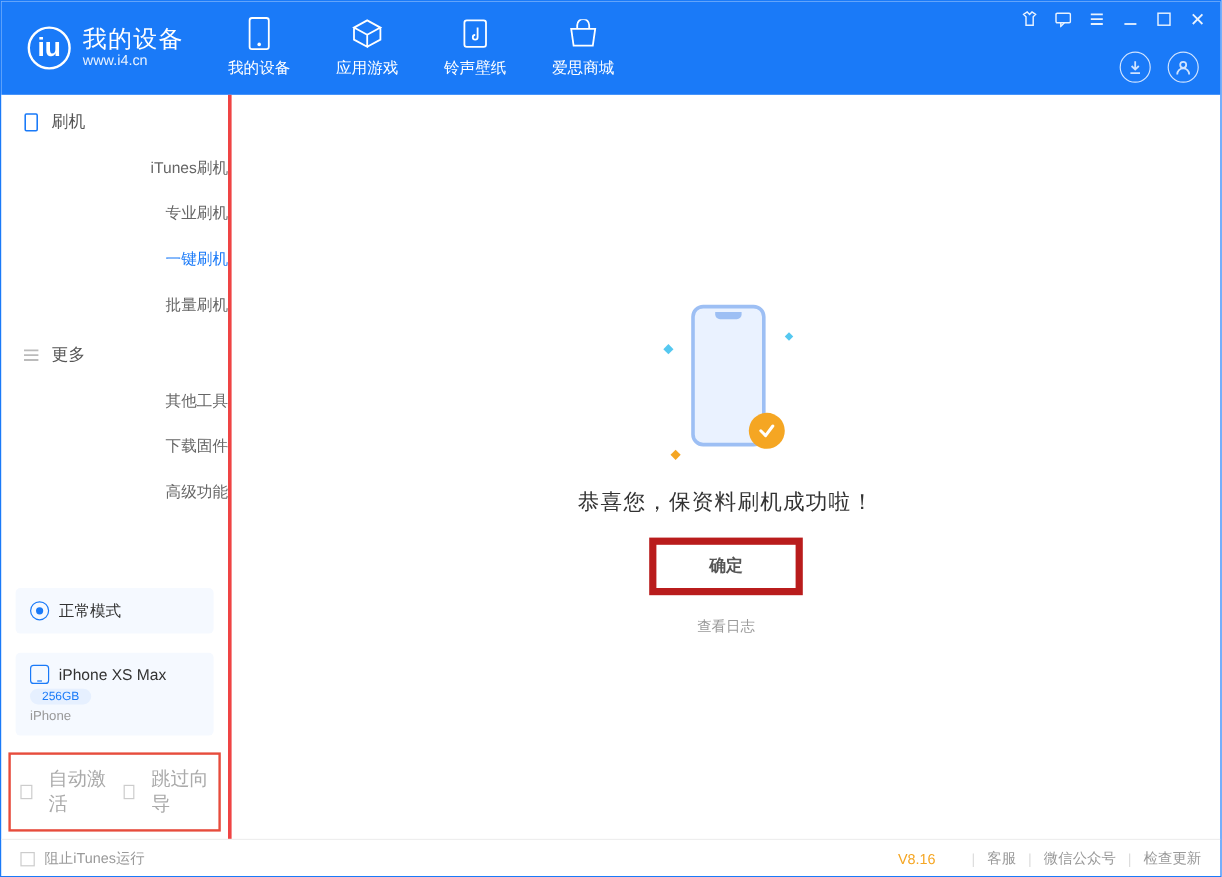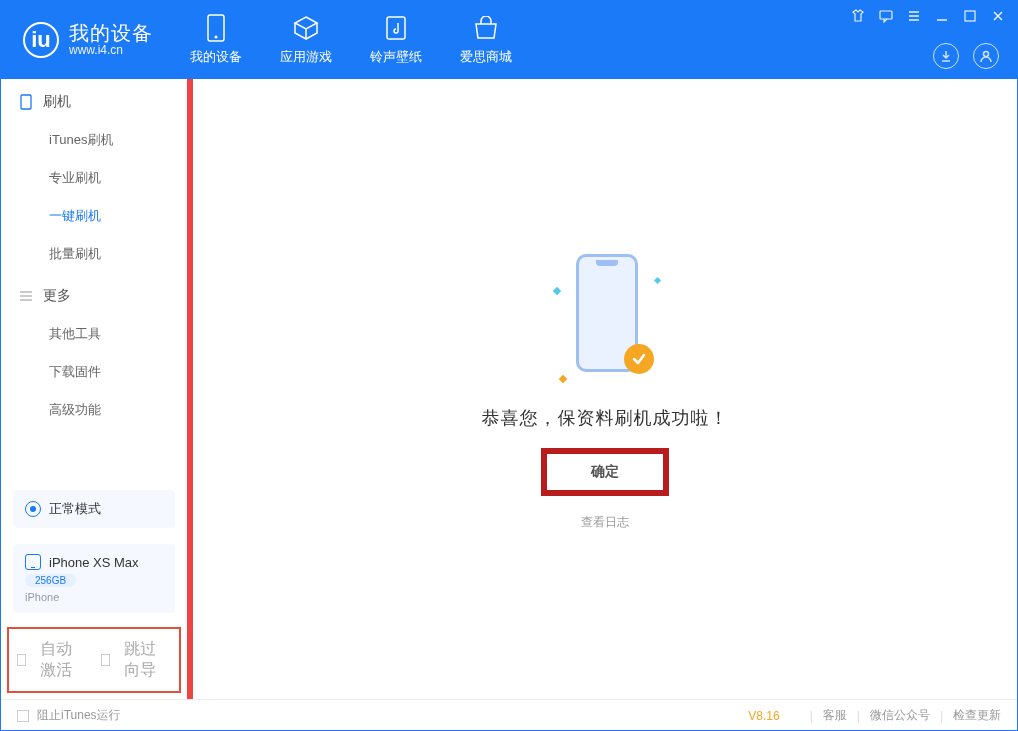--- a/index.html
+++ b/index.html
@@ -17,25 +17,25 @@
 .nav-tab.active { background: rgba(255,255,255,.12); }
 .nav-tab .ic { width: 28px; height: 28px; display: flex; align-items: center; justify-content: center; }
 
 .titlebar-right { margin-left: auto; display: flex; flex-direction: column; align-items: flex-end; justify-content: space-between; padding: 8px 12px 10px 0; }
 .win-controls { display: flex; gap: 14px; align-items: center; }
 .win-controls .wc { width: 14px; height: 14px; cursor: pointer; opacity: .9; }
 .user-controls { display: flex; gap: 14px; align-items: center; padding-right: 6px; }
 .uc { width: 26px; height: 26px; border: 1.5px solid #cfe3ff; border-radius: 50%; display: flex; align-items: center; justify-content: center; cursor: pointer; }
 
 .body-row { display: flex; height: 620px; }
-.sidebar { width: 192px; border-right: 6px solid #ef4444; display: flex; flex-direction: column; font-size: 13px; color: #555; }
+.sidebar { width: 192px; border-right: 3px solid #ef4444; display: flex; flex-direction: column; font-size: 13px; color: #555; }
 .side-section-title { display: flex; align-items: center; gap: 10px; padding: 14px 18px 10px; color: #555; font-size: 14px; }
 .side-section-title .ico { width: 14px; height: 14px; display:inline-flex; align-items:center; justify-content:center; }
 .side-items { padding-left: 48px; }
-.side-item { padding: 10px 0; cursor: pointer; color: #666; }
+.side-item { padding: 10px 0; cursor: pointer; color: #666; text-align: right; }
 .side-item.active { color: #1a7af8; }
 
 .mode-card, .device-card { margin: 8px 12px; background: #f5f9ff; border-radius: 4px; padding: 10px 12px; color: #333; }
 .mode-card { display: flex; align-items: center; gap: 8px; }
 .mode-dot { width: 16px; height: 16px; border: 1.5px solid #1a7af8; border-radius: 50%; display:inline-flex; align-items:center; justify-content:center; }
 .mode-dot::after { content:""; width:6px; height:6px; background:#1a7af8; border-radius:50%; }
 .device-card { font-weight: 500; }
 .device-card .sub { color:#999; font-size:11px; font-weight: normal; margin-top: 4px; }
 .capacity { display:inline-block; background:#e6f0ff; color:#1a7af8; border-radius: 10px; padding: 1px 10px; font-size: 10px; margin-top: 4px; font-weight: normal; }
 .dev-head { display:flex; align-items:center; gap:8px; }

